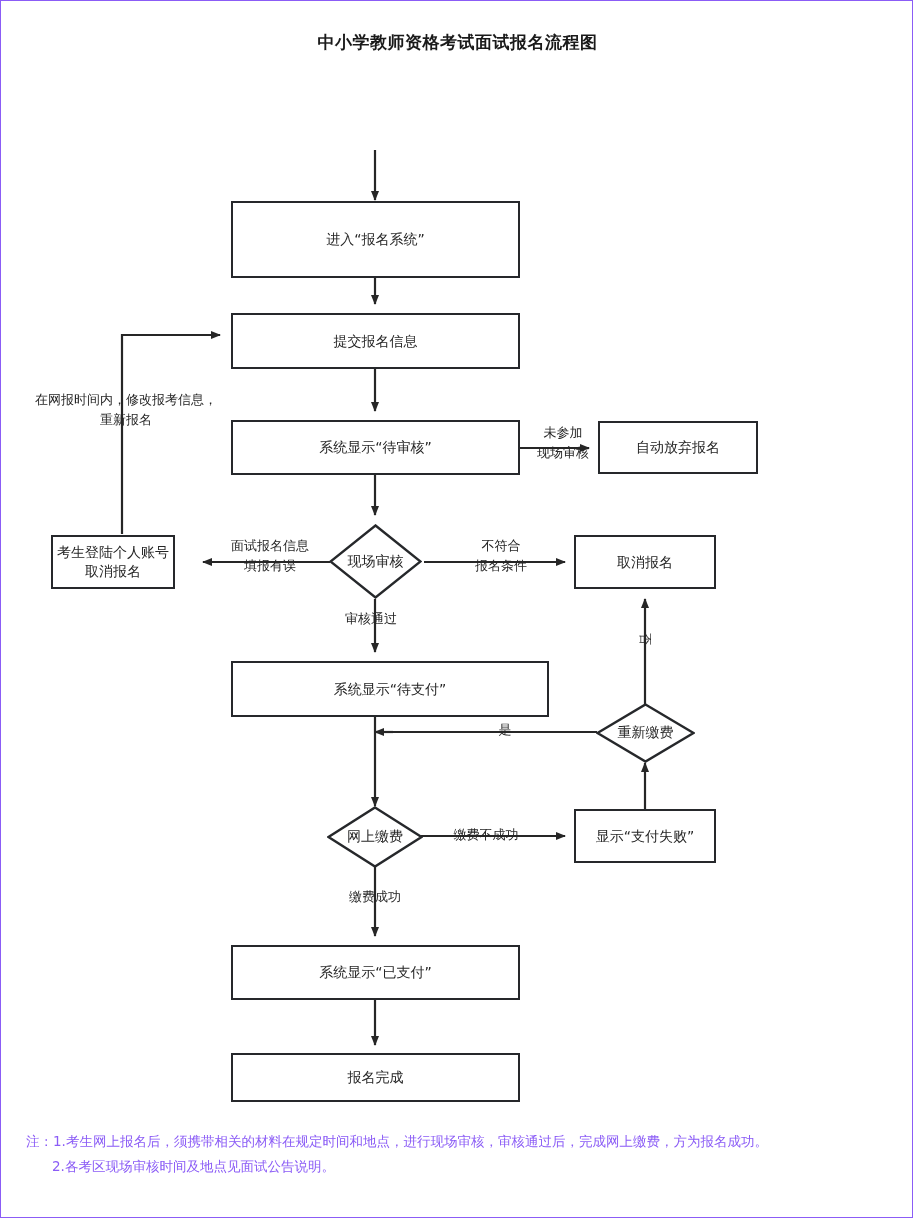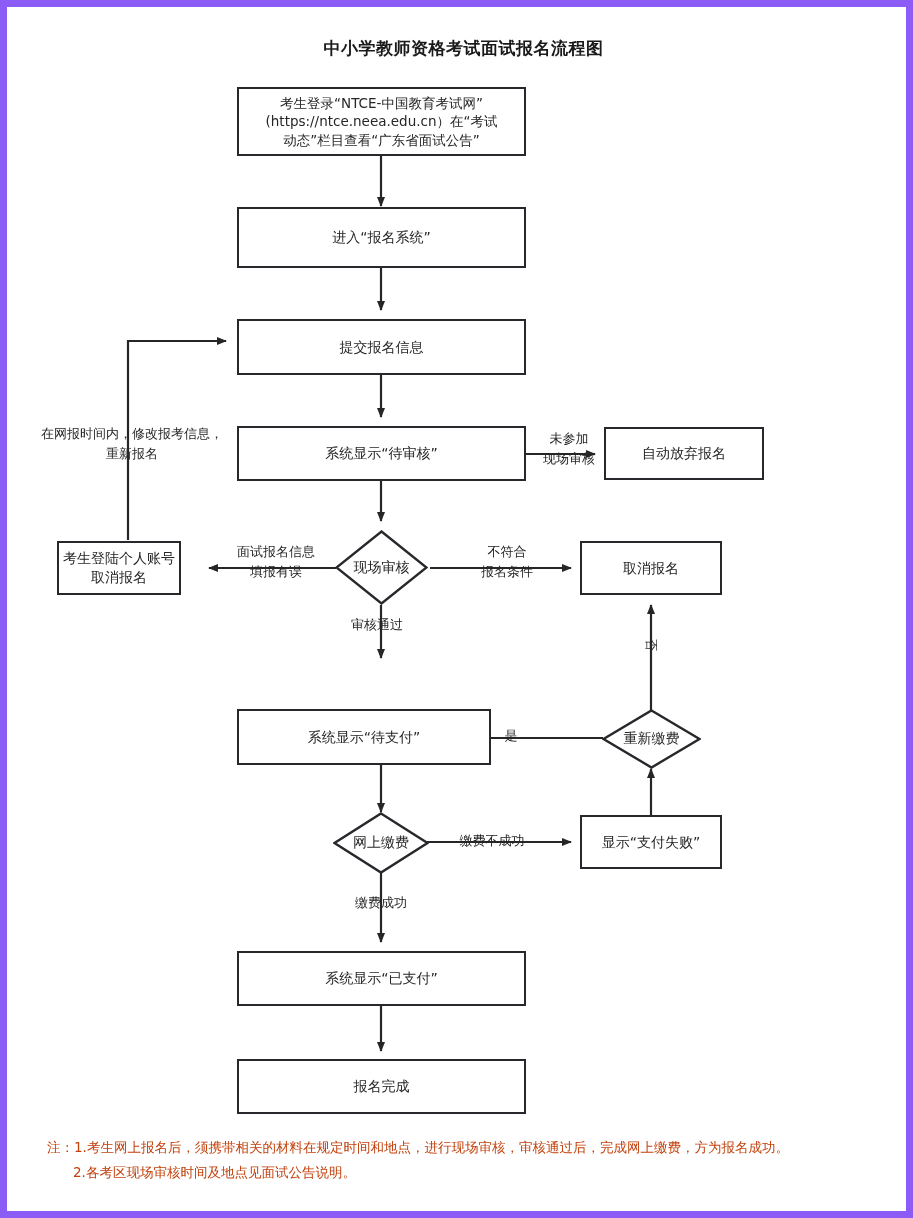--- a/index.html
+++ b/index.html
@@ -7,21 +7,21 @@
   body{
     width:913px;height:1218px;
     background:#ffffff;
     font-family:"DejaVu Sans","Liberation Sans",sans-serif;
     overflow:hidden;
   }
   #frame{
     position:absolute;left:0;top:0;
     width:913px;height:1218px;
     box-sizing:border-box;
-    border:7px solid #8b5cf6;
+    border:1px solid #8b5cf6;
     background:#ffffff;
   }
   #canvas{
     position:absolute;left:0;top:0;
     width:913px;height:1218px;
   }
   .node{
     position:absolute;
     box-sizing:border-box;
     display:flex;
@@ -70,24 +70,24 @@
     position:absolute;
     left:0;top:30px;width:913px;
     text-align:center;
     font-size:17px;
     font-weight:bold;
     color:#1a1a1a;
     letter-spacing:0.5px;
   }
   #footnote{
     position:absolute;
-    left:40px;top:1128px;
+    left:25px;top:1128px;
     width:860px;
     font-size:13.5px;
-    color:#c2410c;
+    color:#8b5cf6;
     line-height:1.85;
   }
   #footnote .ln2{ padding-left:26px; display:block;}
   .ttl-box{ font-size:13.5px; }
 </style>
 </head>
 <body>
 
 <div id="frame">
 
@@ -129,70 +129,67 @@
       <line x1="420" y1="835" x2="564" y2="835" marker-end="url(#ah)"></line>
 
       <line x1="644" y1="808" x2="644" y2="762" marker-end="url(#ah)"></line>
 
       <line x1="374" y1="866" x2="374" y2="935" marker-end="url(#ah)"></line>
 
       <line x1="374" y1="999" x2="374" y2="1044" marker-end="url(#ah)"></line>
     </g>
   </svg>
 
-  <div class="node box ttl-box" style="left:230px;top:80px;width:289px;height:69px;">考生登录“NTCE-中国教育考试网”
-(https://ntce.neea.edu.cn）在“考试
-动态”栏目查看“广东省面试公告”</div>
-
-  <div class="node box" style="left:230px;top:200px;width:289px;height:61px;">进入“报名系统”</div>
+
+  <div class="node box" style="left:230px;top:200px;width:289px;height:77px;">进入“报名系统”</div>
 
   <div class="node box" style="left:230px;top:312px;width:289px;height:56px;">提交报名信息</div>
 
   <div class="node box" style="left:230px;top:419px;width:289px;height:55px;">系统显示“待审核”</div>
 
   <div class="node box" style="left:597px;top:420px;width:160px;height:53px;">自动放弃报名</div>
 
   <div class="node box" style="left:50px;top:534px;width:124px;height:54px;">考生登陆个人账号
 取消报名</div>
 
   <div class="diamond-wrap" style="left:328px;top:523px;width:93px;height:75px;">
     <svg class="diamond-shape" viewBox="0 0 93 75" preserveAspectRatio="none">
       <polygon points="46.5,1.5 91.5,37.5 46.5,73.5 1.5,37.5" fill="#ffffff" stroke="#26282b" stroke-width="2.4"></polygon>
     </svg>
     <span class="diamond-label">现场审核</span>
   </div>
 
   <div class="node box" style="left:573px;top:534px;width:142px;height:54px;">取消报名</div>
 
-  <div class="node box" style="left:230px;top:660px;width:254px;height:56px;margin-top:42px;">系统显示“待支付”</div>
+  <div class="node box" style="left:230px;top:660px;width:318px;height:56px;">系统显示“待支付”</div>
 
   <div class="diamond-wrap" style="left:595px;top:702px;width:99px;height:60px;">
     <svg class="diamond-shape" viewBox="0 0 99 60" preserveAspectRatio="none">
       <polygon points="49.5,1.5 97.5,30 49.5,58.5 1.5,30" fill="#ffffff" stroke="#26282b" stroke-width="2.4"></polygon>
     </svg>
     <span class="diamond-label">重新缴费</span>
   </div>
 
   <div class="diamond-wrap" style="left:326px;top:805px;width:96px;height:62px;">
     <svg class="diamond-shape" viewBox="0 0 96 62" preserveAspectRatio="none">
       <polygon points="48,1.5 94.5,31 48,60.5 1.5,31" fill="#ffffff" stroke="#26282b" stroke-width="2.4"></polygon>
     </svg>
     <span class="diamond-label">网上缴费</span>
   </div>
 
   <div class="node box" style="left:573px;top:808px;width:142px;height:54px;">显示“支付失败”</div>
 
   <div class="node box" style="left:230px;top:944px;width:289px;height:55px;">系统显示“已支付”</div>
 
-  <div class="node box" style="left:230px;top:1052px;width:289px;height:55px;">报名完成</div>
+  <div class="node box" style="left:230px;top:1052px;width:289px;height:49px;">报名完成</div>
 
   <div class="edge-label" style="left:522px;top:422px;width:80px;">未参加
 现场审核</div>
 
-  <div class="edge-label" style="left:14px;top:389px;width:222px;margin-top:28px;">在网报时间内，修改报考信息，
+  <div class="edge-label" style="left:14px;top:389px;width:222px;">在网报时间内，修改报考信息，
 重新报名</div>
 
   <div class="edge-label" style="left:212px;top:535px;width:114px;">面试报名信息
 填报有误</div>
 
   <div class="edge-label" style="left:452px;top:535px;width:96px;">不符合
 报名条件</div>
 
   <div class="edge-label" style="left:320px;top:608px;width:100px;">审核通过</div>
 

